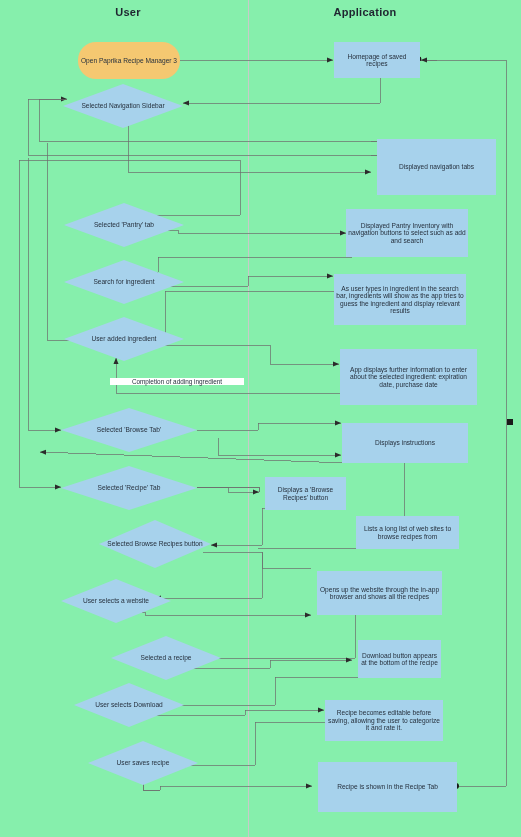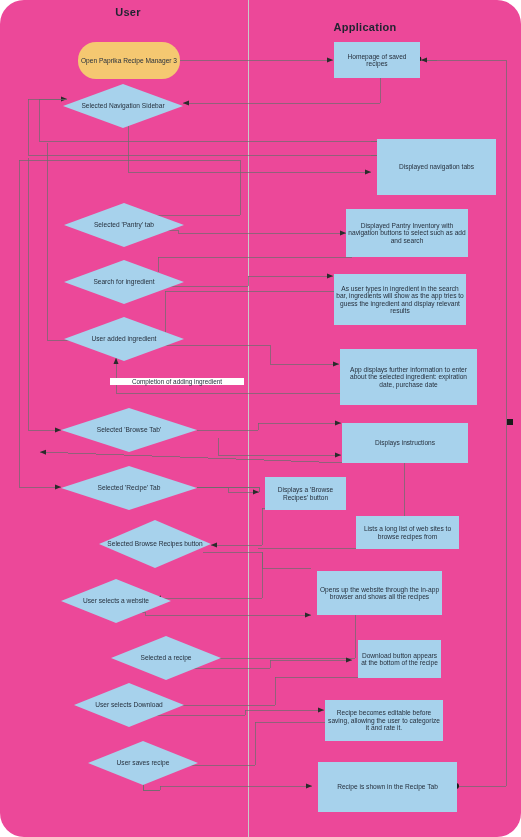--- a/index.html
+++ b/index.html
@@ -1,17 +1,17 @@
 <!DOCTYPE html>
 <html><head>
 <meta charset="utf-8">
 <style>
   html,body{margin:0;padding:0;background:#ffffff;}
   body{font-family:"Liberation Sans",sans-serif;}
-  #page{position:relative;width:521px;height:837px;background:#ec4899;overflow:hidden;border-radius:24px;}
+  #page{position:relative;width:521px;height:837px;background:#86efac;overflow:hidden;}
   #svg-layer{position:absolute;left:0;top:0;width:521px;height:837px;}
   .lane-title{
     position:absolute;font-size:11px;font-weight:bold;color:#1f2430;
     text-align:center;letter-spacing:.3px;
   }
   .node{
     position:absolute;display:flex;align-items:center;justify-content:center;
     text-align:center;color:#26303d;line-height:1.12;
     font-size:6.6px;box-sizing:border-box;padding:2px;
   }
@@ -124,21 +124,21 @@
 
       <path d="M457,786 L506,786"></path>
     </g>
 
     <circle cx="456" cy="786" r="3" fill="#1a1a1a"></circle>
     <circle cx="419" cy="59" r="2.4" fill="#1a1a1a"></circle>
     <rect x="507" y="419" width="6" height="6" fill="#1a1a1a"></rect>
   </svg>
 
   <div class="lane-title" style="left:78px;top:6px;width:100px;">User</div>
-  <div class="lane-title" style="left:305px;top:21px;width:120px;">Application</div>
+  <div class="lane-title" style="left:305px;top:6px;width:120px;">Application</div>
 
   <div class="node pill" style="left:78px;top:42px;width:102px;height:37px;">
     <span>Open Paprika Recipe Manager 3</span>
   </div>
 
   <div class="node rect" style="left:334px;top:42px;width:86px;height:36px;">
     <span>Homepage of saved recipes</span>
   </div>
 
   <div class="node diamond" style="left:63px;top:84px;width:120px;height:44px;">

